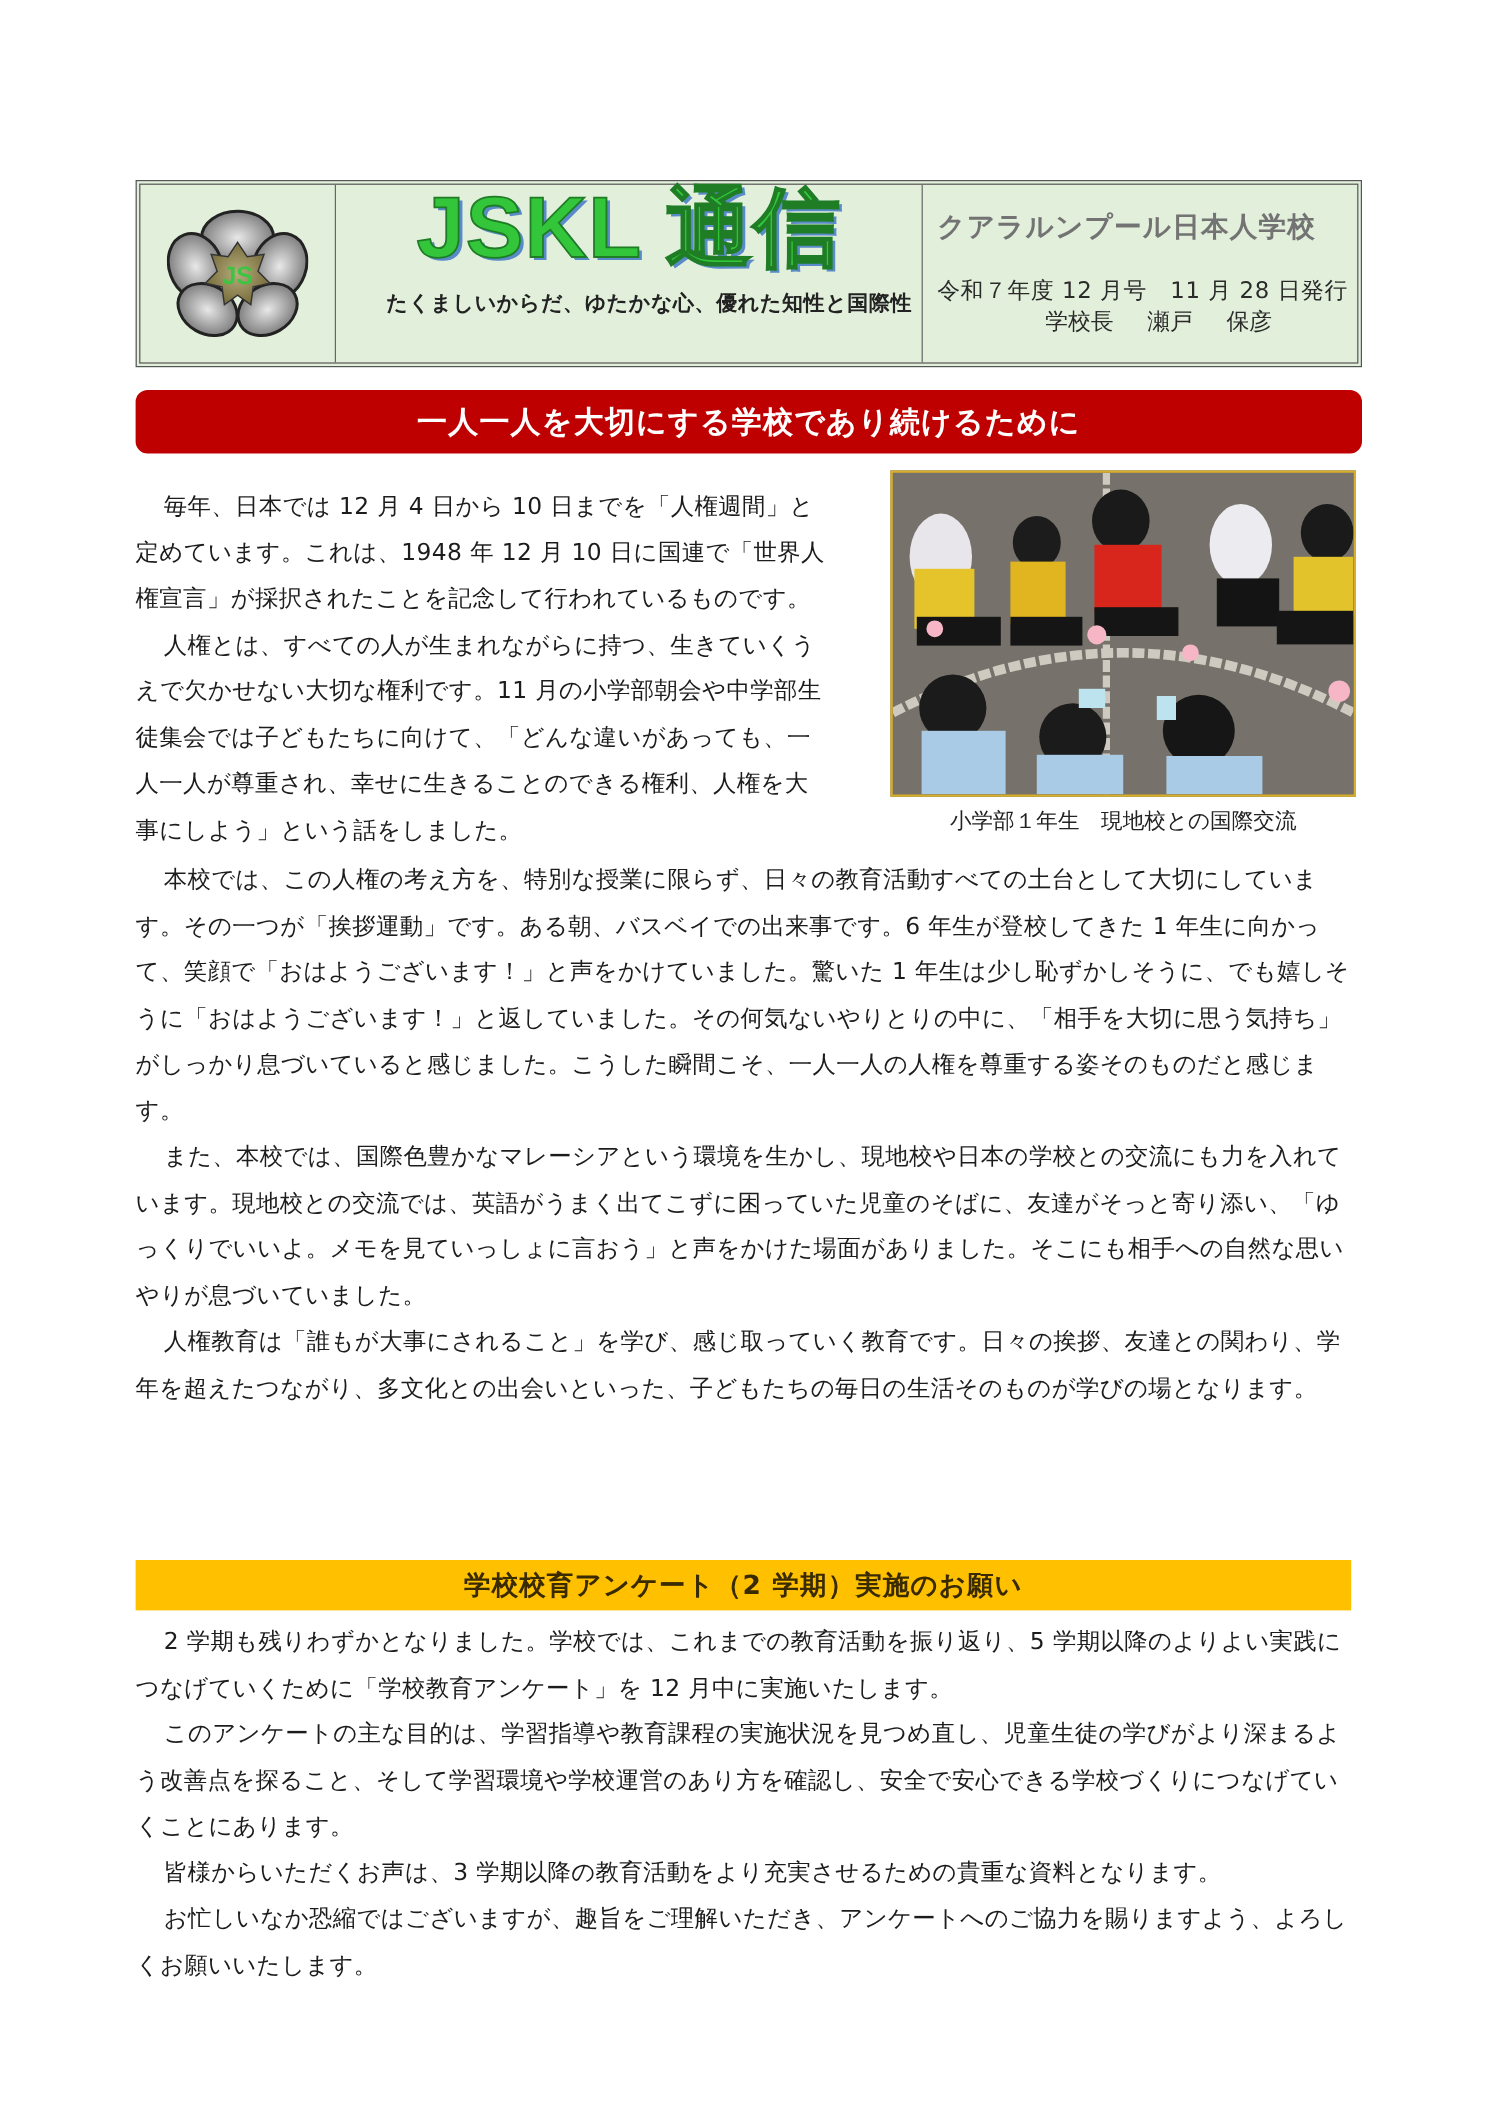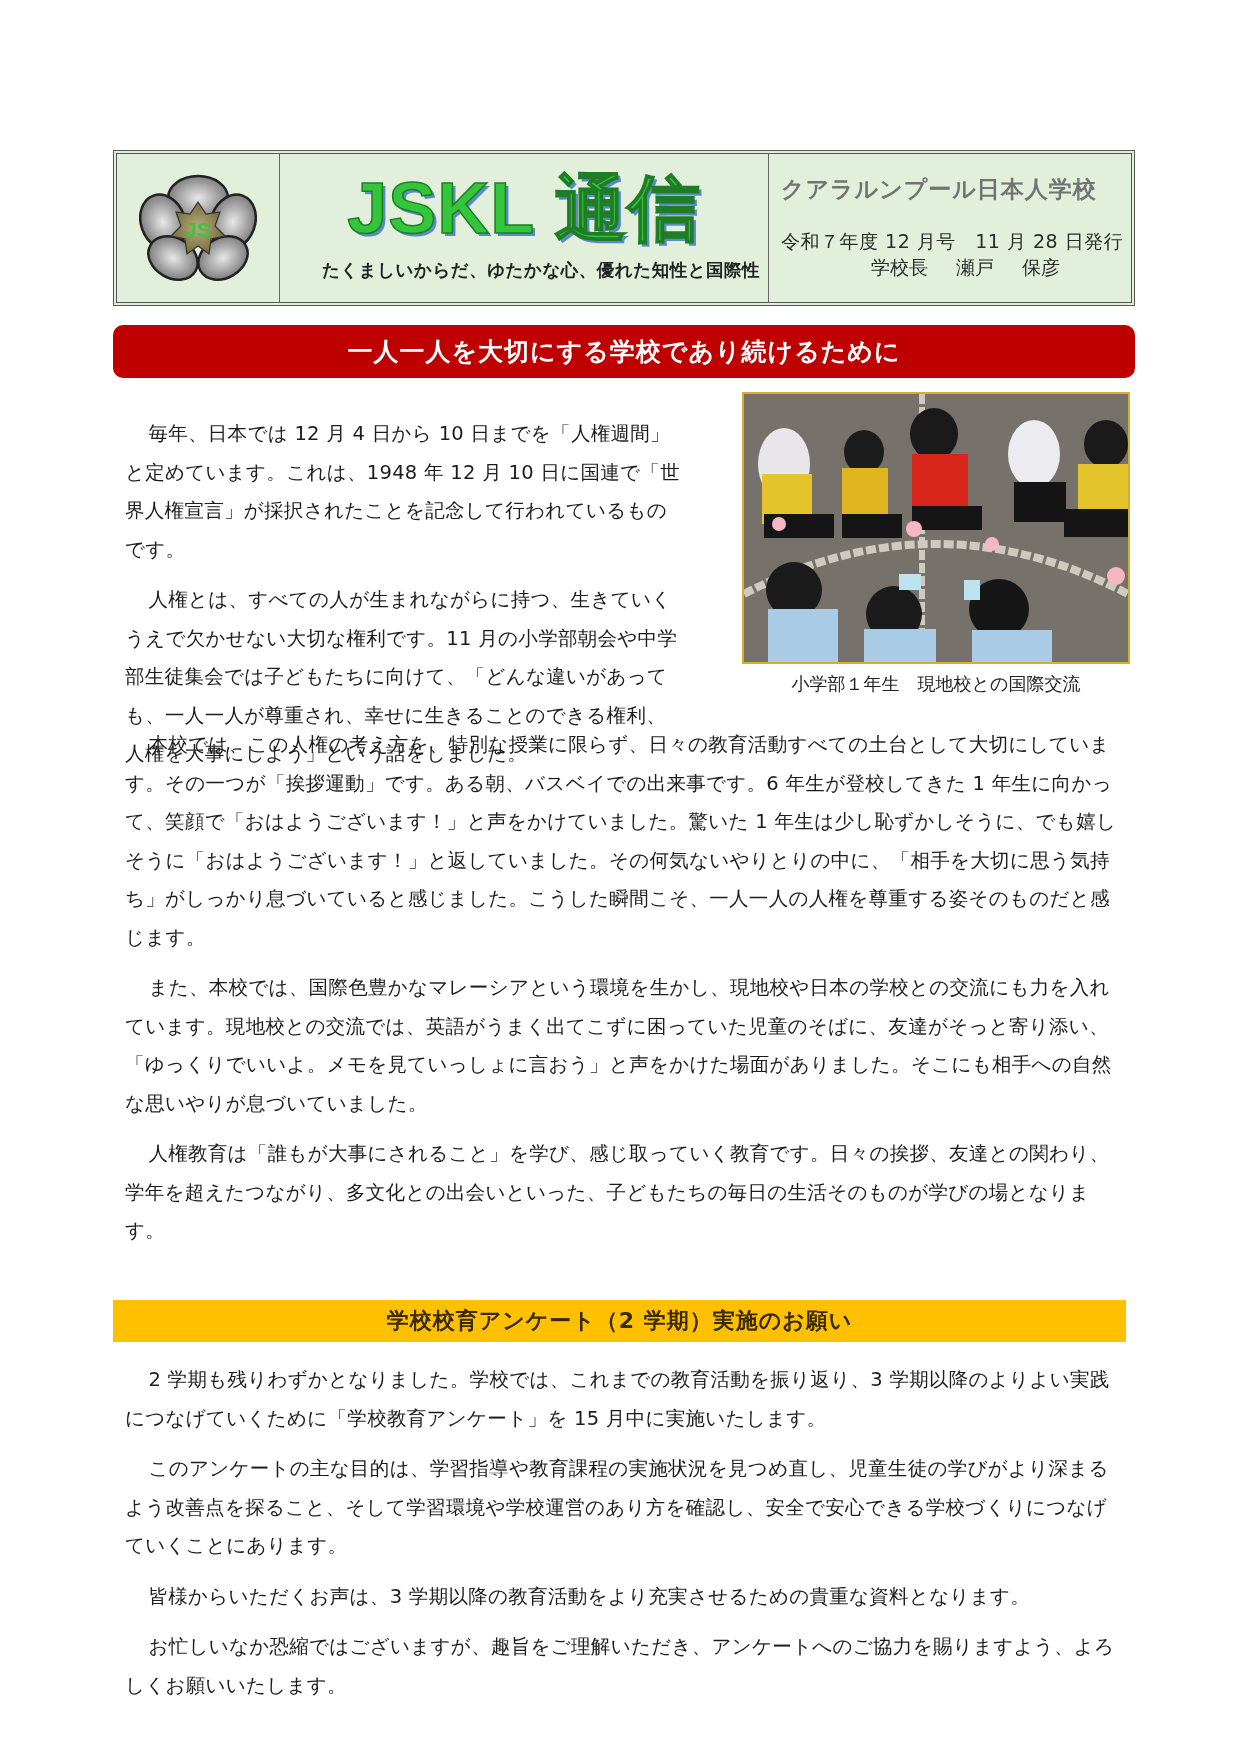--- a/index.html
+++ b/index.html
@@ -4,36 +4,36 @@
 <style>
   html, body { margin:0; padding:0; background:#ffffff; }
   body { width:1241px; height:1755px; position:relative; font-family:"DejaVu Sans", sans-serif; color:#1a1a1a; overflow:hidden; }
 
   
   .masthead { position:absolute; left:113px; top:150px; width:1022px; height:156px; box-sizing:border-box;
     border:4px double #555; background:#e2efdb; display:flex; }
   .mh-logo { width:162px; border-right:1.5px solid #666; display:flex; align-items:center; justify-content:center; }
   .mh-title { width:488px; border-right:1.5px solid #666; display:flex; flex-direction:column; align-items:center; }
   .mh-info { flex:1; padding-left:12px; }
-  .brand { margin-top:18px; font-family:"Liberation Sans", sans-serif; font-weight:bold; font-size:72px; line-height:72px;
+  .brand { font-family:"Liberation Sans", sans-serif; font-weight:bold; font-size:72px; line-height:72px;
     color:#33c63a; -webkit-text-stroke:1.5px #1f7d25; text-shadow:3px 3px 0 #5a8bc9; letter-spacing:1px; }
   .motto { margin-top:14px; font-size:17.5px; font-weight:bold; color:#222; letter-spacing:0.5px;margin-left:34px; }
   .school { margin-top:20px; font-size:23px; font-weight:bold; color:#737373; letter-spacing:1px; }
   .issue { margin-top:24px; font-size:19px; color:#2a2a2a; letter-spacing:0.5px; }
   .principal { margin-top:0; margin-left:90px; font-size:19px; color:#2a2a2a; display:flex; gap:28px; }
 
   
   .sec-red { position:absolute; left:113px; top:325px; width:1022px; height:53px; background:#bf0000; color:#fff;
     font-weight:bold; font-size:25px; display:flex; align-items:center; justify-content:center; letter-spacing:1px;border-radius:10px; }
   .sec-yellow { position:absolute; left:113px; top:1300px; width:1013px; height:42px; background:#ffc000; color:#3a2a00;
     font-weight:bold; font-size:22px; display:flex; align-items:center; justify-content:center; letter-spacing:1px; }
 
   
   .para { position:absolute; font-size:19.5px; line-height:38.5px; color:#1c1c1c; margin:0; letter-spacing:0.3px; }
-  .para p { margin:12px; text-indent:1.2em; }
+  .para p { margin:0; text-indent:1.2em; }
   .left-col { left:113px; top:403px; width:580px; }
   .full-col { left:113px; width:1022px; }
 
   
   .photo { position:absolute; left:742px; top:392px; width:388px; height:272px; box-sizing:border-box;
     border:2px solid #d6ad2c; overflow:hidden; background:#6e6a64; }
   .caption { position:absolute; left:742px; top:672px; width:388px; text-align:center; font-size:18px; color:#222; }
 </style>
 </head>
 <body>
@@ -129,17 +129,17 @@
 
 <div class="para full-col" style="top:714px;">
   <p>本校では、この人権の考え方を、特別な授業に限らず、日々の教育活動すべての土台として大切にしています。その一つが「挨拶運動」です。ある朝、バスベイでの出来事です。6 年生が登校してきた 1 年生に向かって、笑顔で「おはようございます！」と声をかけていました。驚いた 1 年生は少し恥ずかしそうに、でも嬉しそうに「おはようございます！」と返していました。その何気ないやりとりの中に、「相手を大切に思う気持ち」がしっかり息づいていると感じました。こうした瞬間こそ、一人一人の人権を尊重する姿そのものだと感じます。</p>
   <p>また、本校では、国際色豊かなマレーシアという環境を生かし、現地校や日本の学校との交流にも力を入れています。現地校との交流では、英語がうまく出てこずに困っていた児童のそばに、友達がそっと寄り添い、「ゆっくりでいいよ。メモを見ていっしょに言おう」と声をかけた場面がありました。そこにも相手への自然な思いやりが息づいていました。</p>
   <p>人権教育は「誰もが大事にされること」を学び、感じ取っていく教育です。日々の挨拶、友達との関わり、学年を超えたつながり、多文化との出会いといった、子どもたちの毎日の生活そのものが学びの場となります。</p>
 </div>
 
 <div class="sec-yellow">学校校育アンケート（2 学期）実施のお願い</div>
 
 <div class="para full-col" style="top:1349px;">
-  <p>2 学期も残りわずかとなりました。学校では、これまでの教育活動を振り返り、3 学期以降のよりよい実践につなげていくために「学校教育アンケート」を 15 月中に実施いたします。</p>
+  <p>2 学期も残りわずかとなりました。学校では、これまでの教育活動を振り返り、5 学期以降のよりよい実践につなげていくために「学校教育アンケート」を 12 月中に実施いたします。</p>
   <p>このアンケートの主な目的は、学習指導や教育課程の実施状況を見つめ直し、児童生徒の学びがより深まるよう改善点を探ること、そして学習環境や学校運営のあり方を確認し、安全で安心できる学校づくりにつなげていくことにあります。</p>
   <p>皆様からいただくお声は、3 学期以降の教育活動をより充実させるための貴重な資料となります。</p>
   <p>お忙しいなか恐縮ではございますが、趣旨をご理解いただき、アンケートへのご協力を賜りますよう、よろしくお願いいたします。</p>
 </div>
 
 </body></html>

